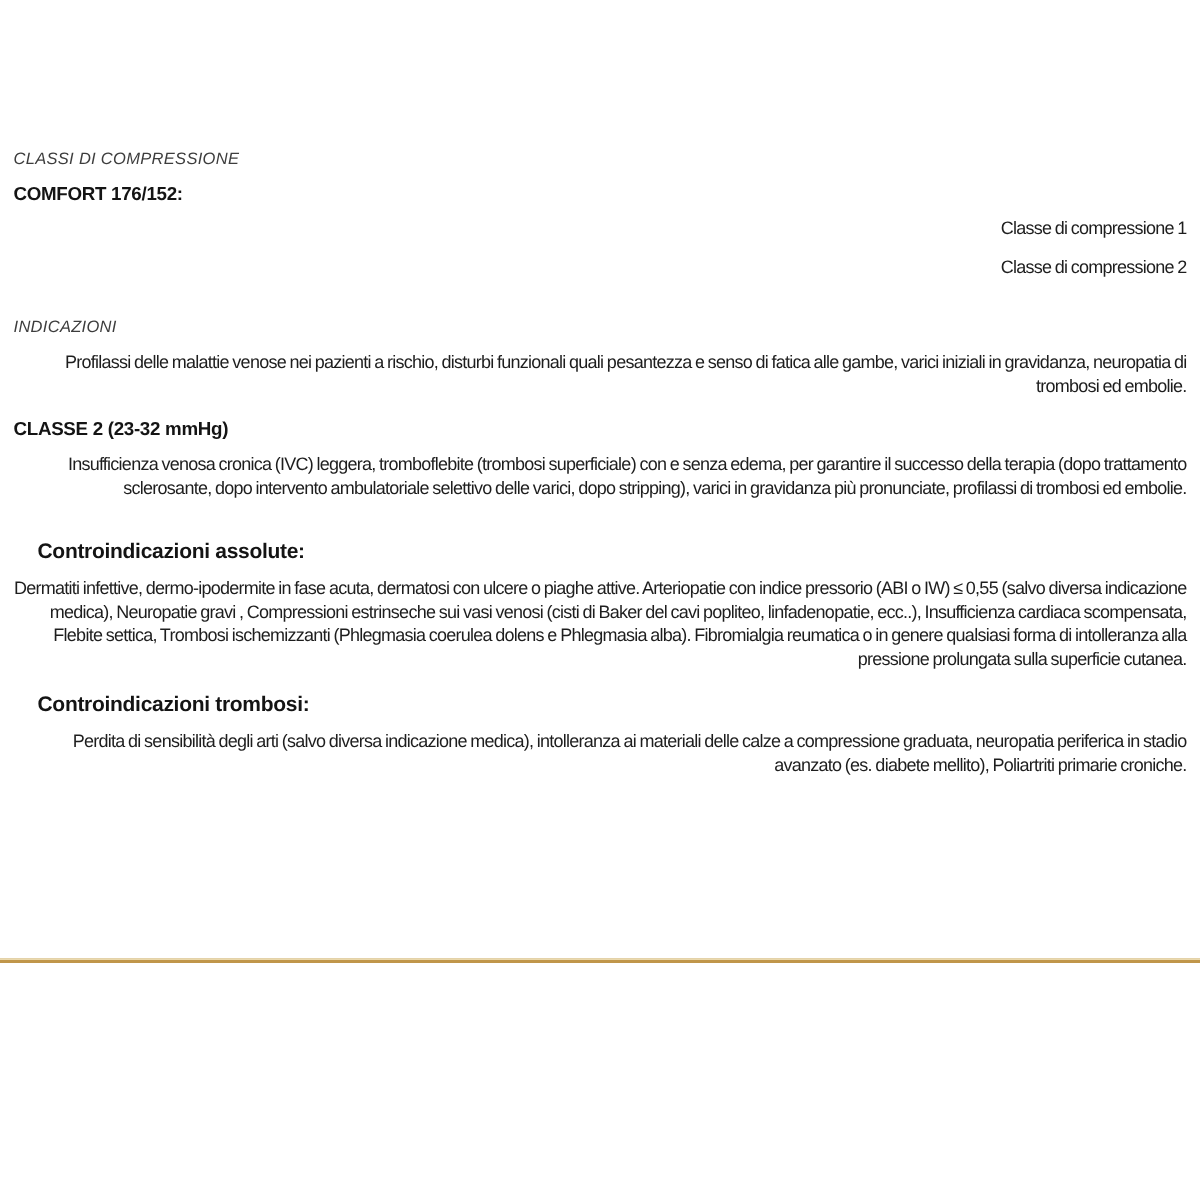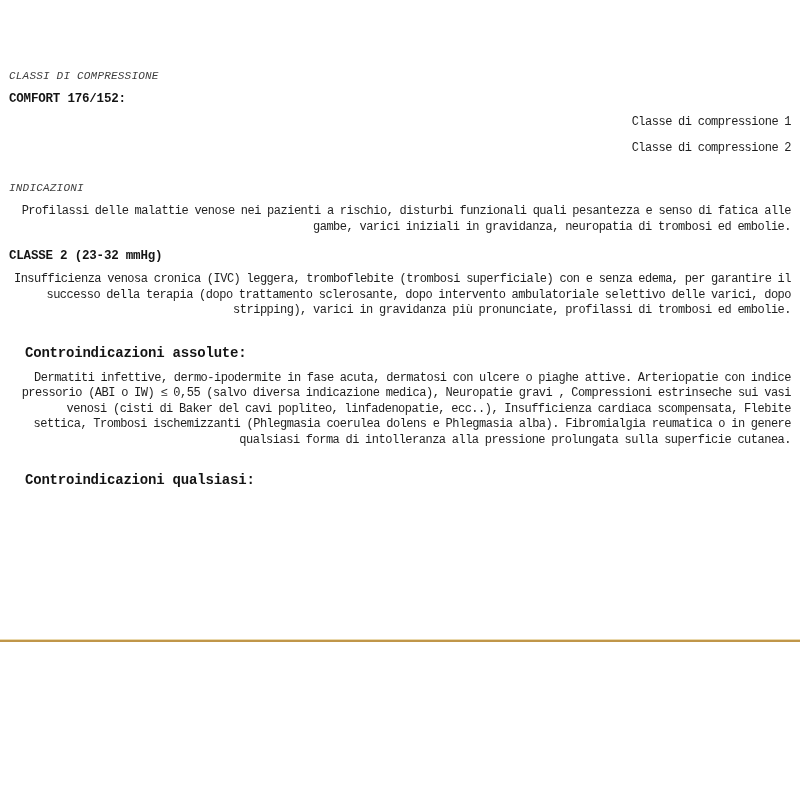--- a/index.html
+++ b/index.html
@@ -6,22 +6,21 @@
   html, body {
     width: 800px; height: 800px;
     background: #ffffff;
     font-family: "Liberation Sans", "DejaVu Sans", sans-serif;
     overflow: hidden;
     position: relative;
   }
   main.doc {
     position: absolute;
     top: 0; left: 0; right: 0;
-    padding: 70px 9px 0 9px;
-    font-family: Liberation Mono, monospace;
+    padding: 100px 9px 0 9px;
   }
   section.doc-section + section.doc-section { margin-top: 26px; }
   .section-label {
     font-style: italic;
     font-weight: 400;
     font-size: 11px;
     letter-spacing: 0.2px;
     color: #3d3d3d;
     margin: 0 0 10px 0;
   }
@@ -39,21 +38,21 @@
   .body-text {
     font-size: 12px;
     line-height: 15.5px;
     color: #1e1e1e;
     letter-spacing: -0.5px;
     word-spacing: -0.5px;
     margin: 0 0 10px 0;
     text-align: right;
   }
   .body-text.para { margin-bottom: 14px; }
-  .body-text.para-wide { margin-bottom: 24px; }
+  .body-text.para-wide { margin-bottom: 14px; }
   .gold-divider {
     position: absolute;
     top: 639px; left: 0;
     width: 800px; height: 3px;
     background: #c0964a;
     border-top: 1px solid #ead9ae;
   }
 </style>
 </head>
 <body>
@@ -70,18 +69,19 @@
   <section class="doc-section">
     <h2 class="section-label">INDICAZIONI</h2>
     <p class="body-text para">Profilassi delle malattie venose nei pazienti a rischio, disturbi funzionali quali pesantezza e senso di fatica alle gambe, varici iniziali in gravidanza, neuropatia di trombosi ed embolie.</p>
     <h3 class="item-heading">CLASSE 2 (23-32 mmHg)</h3>
     <p class="body-text para">Insufficienza venosa cronica (IVC) leggera, tromboflebite (trombosi superficiale) con e senza edema, per garantire il successo della terapia (dopo trattamento sclerosante, dopo intervento ambulatoriale selettivo delle varici, dopo stripping), varici in gravidanza più pronunciate, profilassi di trombosi ed embolie.</p>
   </section>
 
   <section class="doc-section">
     <h3 class="item-heading lg">Controindicazioni assolute:</h3>
     <p class="body-text para-wide">Dermatiti infettive, dermo-ipodermite in fase acuta, dermatosi con ulcere o piaghe attive. Arteriopatie con indice pressorio (ABI o IW) ≤ 0,55 (salvo diversa indicazione medica), Neuropatie gravi , Compressioni estrinseche sui vasi venosi (cisti di Baker del cavi popliteo, linfadenopatie, ecc..), Insufficienza cardiaca scompensata, Flebite settica, Trombosi ischemizzanti (Phlegmasia coerulea dolens e Phlegmasia alba). Fibromialgia reumatica o in genere qualsiasi forma di intolleranza alla pressione prolungata sulla superficie cutanea.</p>
-    <h3 class="item-heading lg">Controindicazioni qualsiasi:</h3>
+    <h3 class="item-heading lg">Controindicazioni trombosi:</h3>
+    <p class="body-text">Perdita di sensibilità degli arti (salvo diversa indicazione medica), intolleranza ai materiali delle calze a compressione graduata, neuropatia periferica in stadio avanzato (es. diabete mellito), Poliartriti primarie croniche.</p>
   </section>
 
 </main>
 
 <div class="gold-divider"></div>
 
 </body></html>

